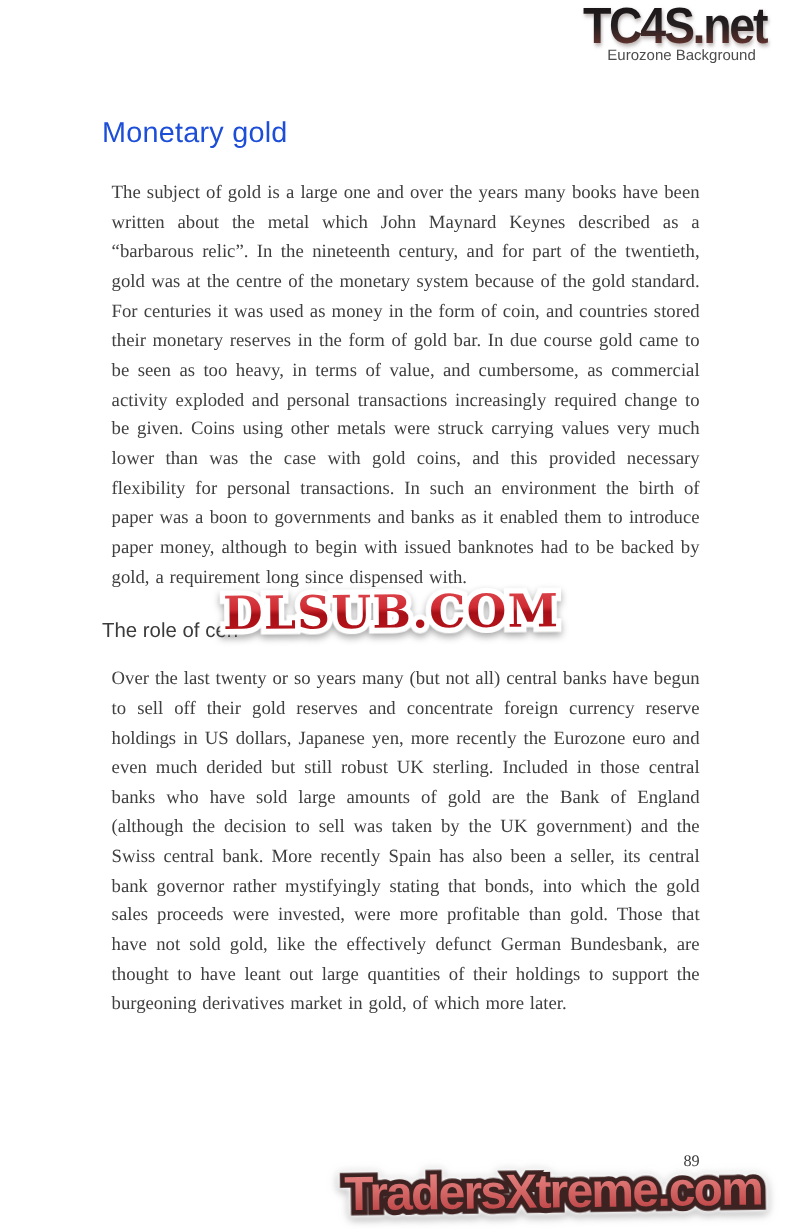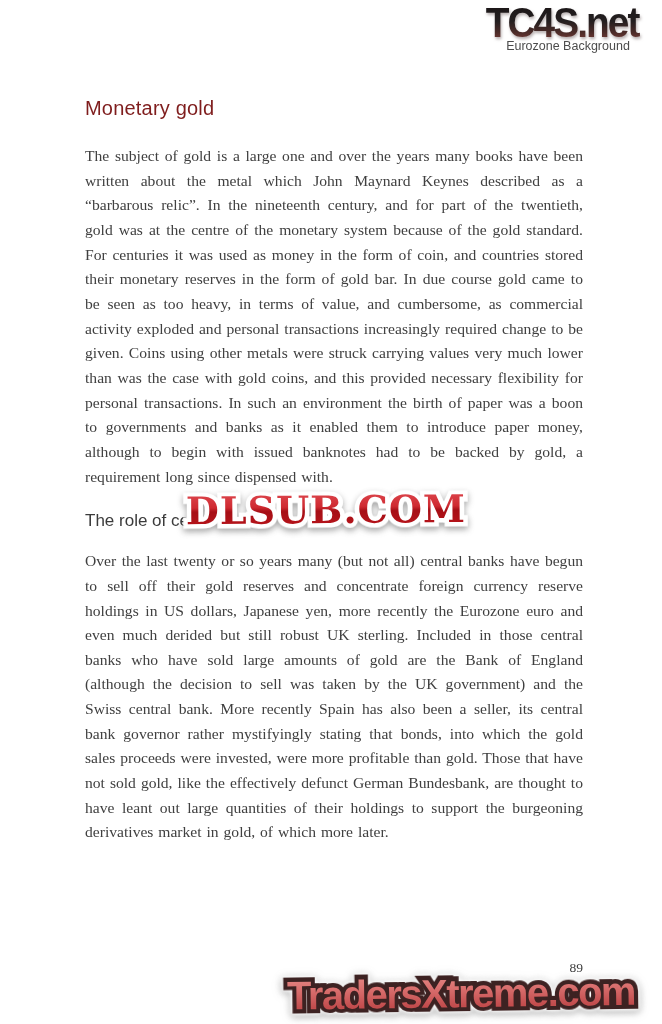--- a/index.html
+++ b/index.html
@@ -52,30 +52,30 @@
   .content {
     position: absolute;
     left: 85px;
     top: 97px;
     width: 498px;
     color: #404040;
   }
   .heading-1 {
     font-family: "Liberation Sans", sans-serif;
     font-weight: 400;
-    font-size: 20px;
-    color: #7f1d1d;
+    font-size: 24px;
+    color: #1d4ed8;
     margin: 0 0 24px 0;
     letter-spacing: 0.2px;
   }
   .body-para {
     font-size: 15.6px;
     line-height: 24.65px;
     text-align: justify;
-    margin: 0 0 10px 0;
+    margin: 0 0 10px 8px;
     word-spacing: 1px;
   }
   .heading-2-row {
     position: relative;
     height: 30px;
     margin: 16px 0 14px 0;
   }
   .heading-2 {
     font-family: "Liberation Sans", sans-serif;
     font-weight: 400;

